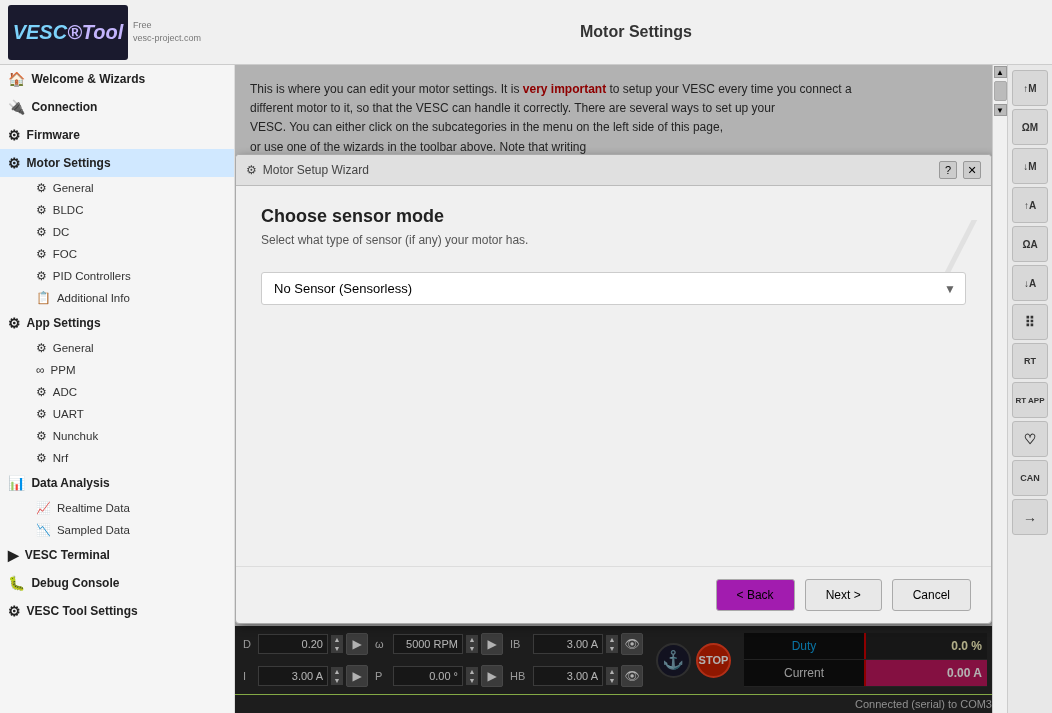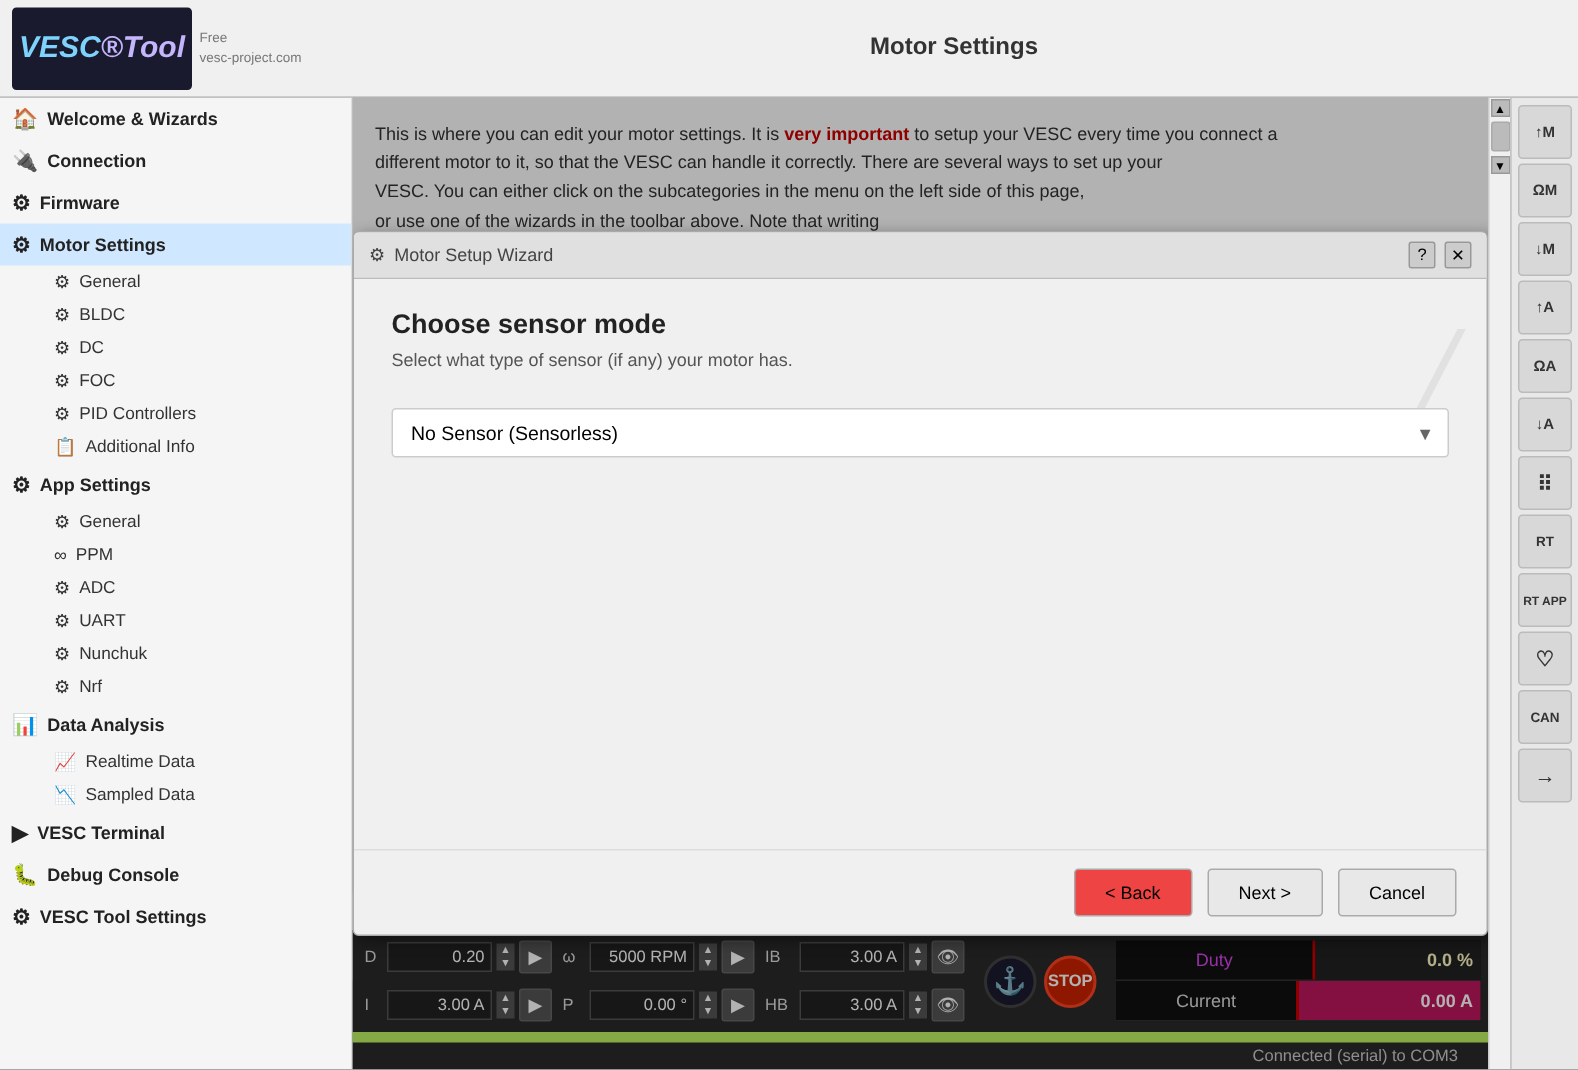--- a/index.html
+++ b/index.html
@@ -34,21 +34,21 @@
     .modal-header-btn { width: 18px; height: 18px; background: #ccc; border: 1px solid #999; border-radius: 2px; display: flex; align-items: center; justify-content: center; cursor: pointer; font-size: 11px; }
     .modal-body { flex: 1; padding: 20px 25px; position: relative; }
     .modal-title { font-size: 18px; font-weight: bold; color: #222; margin-bottom: 6px; }
     .modal-subtitle { font-size: 12px; color: #555; margin-bottom: 25px; }
     .vesc-watermark { position: absolute; top: 15px; right: 20px; font-size: 60px; color: rgba(180,180,180,0.4); font-style: italic; font-weight: bold; }
     .modal-select-container { position: relative; margin-top: 10px; }
     .modal-select { width: 100%; padding: 8px 12px; border: 1px solid #ccc; border-radius: 3px; font-size: 13px; background: #fff; appearance: none; cursor: pointer; }
     .modal-select-arrow { position: absolute; right: 10px; top: 50%; transform: translateY(-50%); pointer-events: none; color: #666; }
     .modal-footer { padding: 12px 20px; display: flex; justify-content: flex-end; gap: 10px; border-top: 1px solid #ddd; }
     .modal-btn { padding: 8px 20px; border-radius: 3px; border: 1px solid #aaa; cursor: pointer; font-size: 12px; background: #e8e8e8; }
-    .modal-btn-back { background: #ef4444; }
+    .modal-btn-back { background: #a21caf; }
     .modal-btn-next { background: #e8e8e8; }
     .control-input { background: #222; color: #fff; border: 1px solid #555; width: 70px; height: 20px; padding: 0 4px; font-size: 11px; text-align: right; }
     .control-spinner { display: flex; flex-direction: column; }
     .control-spin-btn { width: 12px; height: 9px; background: #555; border: none; color: #fff; font-size: 7px; cursor: pointer; line-height: 1; display: flex; align-items: center; justify-content: center; }
     .control-icon-btn { width: 22px; height: 22px; background: #555; border: 1px solid #666; border-radius: 2px; display: flex; align-items: center; justify-content: center; cursor: pointer; color: #fff; font-size: 12px; }
     .anchor-btn { width: 35px; height: 35px; background: #1a1a2e; border: 2px solid #444; border-radius: 50%; display: flex; align-items: center; justify-content: center; cursor: pointer; color: #4488ff; font-size: 18px; }
     .stop-btn { width: 35px; height: 35px; background: #cc2200; border: 2px solid #ff4422; border-radius: 50%; display: flex; align-items: center; justify-content: center; cursor: pointer; color: #fff; font-size: 14px; font-weight: bold; }
     .meter-row { display: flex; align-items: center; height: 27px; border-bottom: 1px solid #333; }
     .meter-label { width: 120px; color: #ddd; text-align: center; font-size: 12px; padding: 0 8px; }
 
@@ -295,39 +295,39 @@
             </div>
           </div>
 
           <div style="display:flex;align-items:center;gap:5px;margin-left:5px;">
             <div class="anchor-btn">⚓</div>
             <div class="stop-btn" style="font-size:11px;font-weight:bold;">STOP</div>
           </div>
 
           <div style="flex:1;margin-left:8px;background:#111;">
             <div class="meter-row" style="display:flex;align-items:center;height:27px;border-bottom:1px solid #333;">
-              <div class="meter-label" style="width:131px;color:#d946ef;font-size:12px;padding:0 20px;">Duty</div>
+              <div class="meter-label" style="width:120px;color:#0ea5e9;font-size:12px;padding:0 20px;">Duty</div>
               <div style="width:2px;height:100%;background:#cc0000;"></div>
               <div style="flex:1;background:#222;height:100%;position:relative;">
                 <div style="width:0%;height:100%;background:#006600;"></div>
                 <span style="position:absolute;right:5px;top:50%;transform:translateY(-50%);color:#fef9c3;font-size:12px;font-weight:bold;">0.0 %</span>
               </div>
             </div>
             <div class="meter-row" style="display:flex;align-items:center;height:27px;">
               <div class="meter-label" style="width:120px;color:#ddd;font-size:12px;padding:0 24px;">Current</div>
               <div style="width:2px;height:100%;background:#cc0000;"></div>
               <div style="flex:1;background:#be185d;height:100%;position:relative;">
                 <div style="width:0%;height:100%;background:#006600;"></div>
                 <span style="position:absolute;right:5px;top:50%;transform:translateY(-50%);color:#fff;font-size:12px;font-weight:bold;">0.00 A</span>
               </div>
             </div>
           </div>
         </div>
 
-        <div style="background:#2a2a2a;color:#ccc;font-size:11px;padding:3px 20px;text-align:right;border-top:7px solid #bef264;">
+        <div style="background:#2a2a2a;color:#ccc;font-size:11px;padding:3px 0;text-align:right;border-top:1px solid #bef264;">
           <span>Connected (serial) to COM3</span>
         </div>
       </div>
     </div>
 
     <div class="scrollbar-right">
       <div style="width:13px;height:12px;background:#bbb;border:1px solid #999;margin:1px auto;display:flex;align-items:center;justify-content:center;font-size:8px;">▲</div>
       <div class="scrollbar-thumb"></div>
       <div style="margin-top:auto;width:13px;height:12px;background:#bbb;border:1px solid #999;margin:1px auto;display:flex;align-items:center;justify-content:center;font-size:8px;">▼</div>
     </div>

